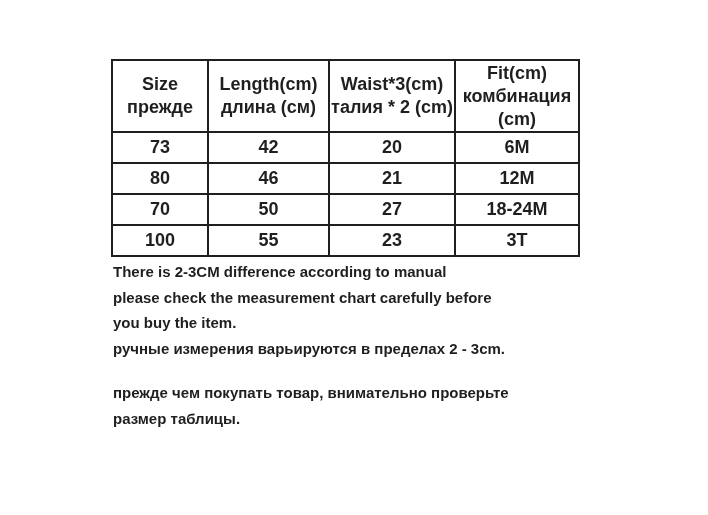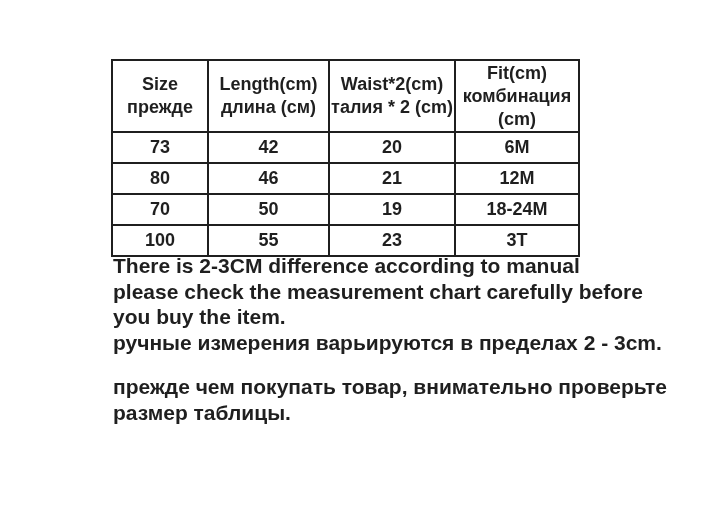--- a/index.html
+++ b/index.html
@@ -47,23 +47,23 @@
     line-height: 23px;
   }
   table.size-table td {
     height: 29px;
     font-size: 18px;
     line-height: 29px;
   }
   .notes {
     position: absolute;
     left: 113px;
-    top: 253px;
+    top: 259px;
     color: #1f1f1f;
-    font-size: 21px;
+    font-size: 15px;
     font-weight: bold;
     line-height: 25.5px;
     white-space: nowrap;
   }
   .note-line.gap {
     margin-top: 19px;
     text-align: center;
   }
 </style>
 </head>
@@ -81,21 +81,21 @@
       <tr id="header-row">
           <th>
             <div>Size</div>
             <div>прежде</div>
           </th>
           <th>
             <div>Length(cm)</div>
             <div>длина (см)</div>
           </th>
           <th>
-            <div>Waist*2(cm)</div>
+            <div>Waist*3(cm)</div>
             <div>талия * 2 (cm)</div>
           </th>
           <th>
             <div>Fit(cm)</div>
             <div>комбинация</div>
             <div>(cm)</div>
           </th>
         </tr>
     </thead>
     <tbody id="table-body">
@@ -107,21 +107,21 @@
         </tr>
         <tr>
           <td>80</td>
           <td>46</td>
           <td>21</td>
           <td>12M</td>
         </tr>
         <tr>
           <td>70</td>
           <td>50</td>
-          <td>19</td>
+          <td>27</td>
           <td>18-24M</td>
         </tr>
         <tr>
           <td>100</td>
           <td>55</td>
           <td>23</td>
           <td>3T</td>
         </tr>
       </tbody>
   </table>

